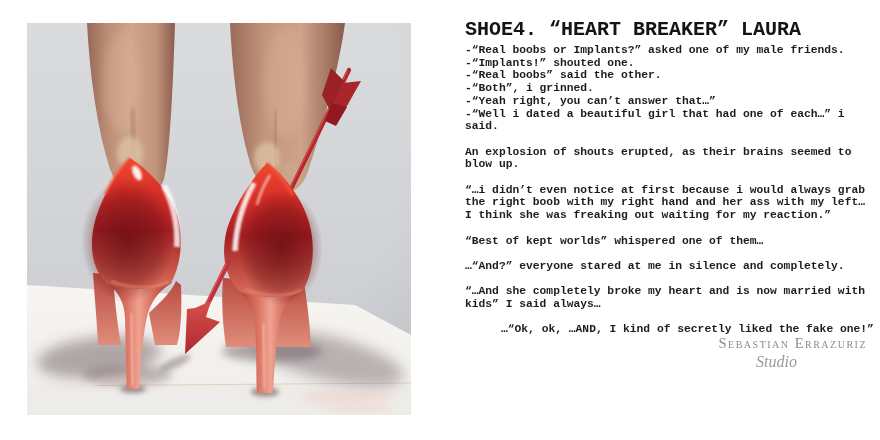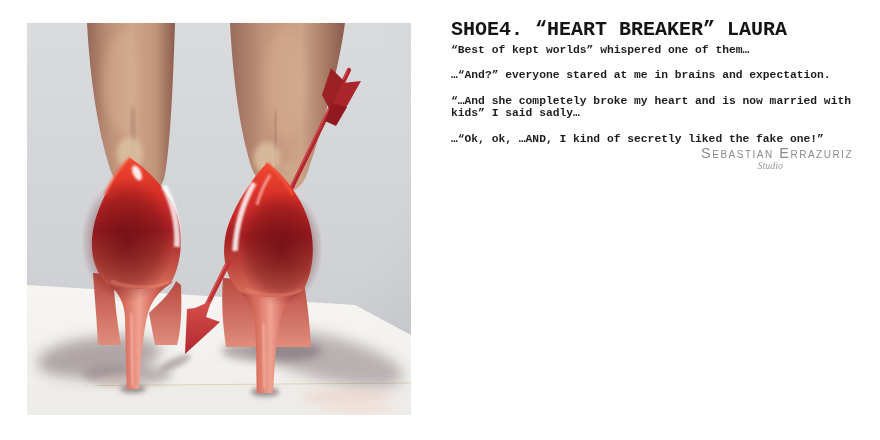--- a/index.html
+++ b/index.html
@@ -1,30 +1,30 @@
 <!DOCTYPE html>
 <html><head>
 <meta charset="utf-8">
 <style>
   html,body{margin:0;padding:0;}
   body{width:880px;height:440px;background:#ffffff;position:relative;overflow:hidden;
        font-family:"Liberation Sans",sans-serif;}
   .photo{position:absolute;left:27px;top:23px;width:384px;height:392px;}
   .photo svg{display:block;width:384px;height:392px;}
-  .story{position:absolute;left:451px;top:20px;width:406px;color:#1d1d1d;}
+  .story{position:absolute;left:465px;top:20px;width:406px;color:#1d1d1d;}
   .title{font-family:"Liberation Mono",monospace;font-weight:bold;font-size:20px;line-height:19px;
          white-space:pre;margin:0 0 5px 0;color:#141414;}
   .body-text{font-family:"Liberation Mono",monospace;font-weight:bold;font-size:11.3px;line-height:12.7px;}
   .para{white-space:pre;margin:0 0 12.7px 0;}
-  .para:last-child{margin-bottom:0;}
+  .para:last-child{margin-bottom:0;margin-left:36px;}
   .sig{margin-top:1px;text-align:right;}
-  .sig-name{font-family:Liberation Sans, sans-serif;font-variant:small-caps;font-size:14.5px;line-height:13px;
+  .sig-name{font-family:Liberation Serif, serif;font-variant:small-caps;font-size:14.5px;line-height:13px;
             letter-spacing:1.5px;color:#8c8c8c;padding-right:4px;}
-  .sig-studio{font-family:"Liberation Serif",serif;font-style:italic;font-size:10px;line-height:10px;
-              color:#9a9a9a;padding-right:74px;margin-top:1px;text-align:right;}
+  .sig-studio{font-family:"Liberation Serif",serif;font-style:italic;font-size:16px;line-height:10px;
+              color:#9a9a9a;padding-right:74px;margin-top:7px;text-align:right;}
 </style>
 </head>
 <body>
 
 <div class="photo">
   <svg viewBox="0 0 384 392" xmlns="http://www.w3.org/2000/svg">
     <defs>
       <linearGradient id="gWall" x1="0" y1="0" x2="0" y2="1">
         <stop offset="0" stop-color="#dadbdd"></stop>
           <stop offset="0.65" stop-color="#cfd1d4"></stop>
@@ -169,23 +169,35 @@
       <line x1="201" y1="240" x2="176" y2="290" stroke="#c03138" stroke-width="5" stroke-linecap="round"></line>
       <line x1="199.5" y1="240" x2="174.5" y2="289" stroke="#e06a67" stroke-width="1.2" opacity="0.8"></line>
       <path d="M158,331 L193,299 L179,294 L184,278 L168,285 L160,286 Z" fill="url(#gHead)"></path>
     </g>
   </svg>
 </div>
 
 <div class="story">
   <h1 class="title">SHOE4. “HEART BREAKER” LAURA</h1>
   <div class="body-text">
+      <div class="para">-“Real boobs or Implants?” asked one of my male friends.
+-“Implants!” shouted one.
+-“Real boobs” said the other.
+-“Both”, i grinned.
+-“Yeah right, you can’t answer that…”
+-“Well i dated a beautiful girl that had one of each…” i
+said.</div>
+      <div class="para">An explosion of shouts erupted, as their brains seemed to
+blow up.</div>
+      <div class="para">“…i didn’t even notice at first because i would always grab
+the right boob with my right hand and her ass with my left…
+I think she was freaking out waiting for my reaction.”</div>
       <div class="para">“Best of kept worlds” whispered one of them…</div>
-      <div class="para">…“And?” everyone stared at me in brains and expectation.</div>
+      <div class="para">…“And?” everyone stared at me in silence and completely.</div>
       <div class="para">“…And she completely broke my heart and is now married with
-kids” I said sadly…</div>
+kids” I said always…</div>
       <div class="para">…“Ok, ok, …AND, I kind of secretly liked the fake one!”</div>
     </div>
   <div class="sig">
     <div class="sig-name">Sebastian Errazuriz</div>
     <div class="sig-studio">Studio</div>
   </div>
 </div>
 
 </body></html>

